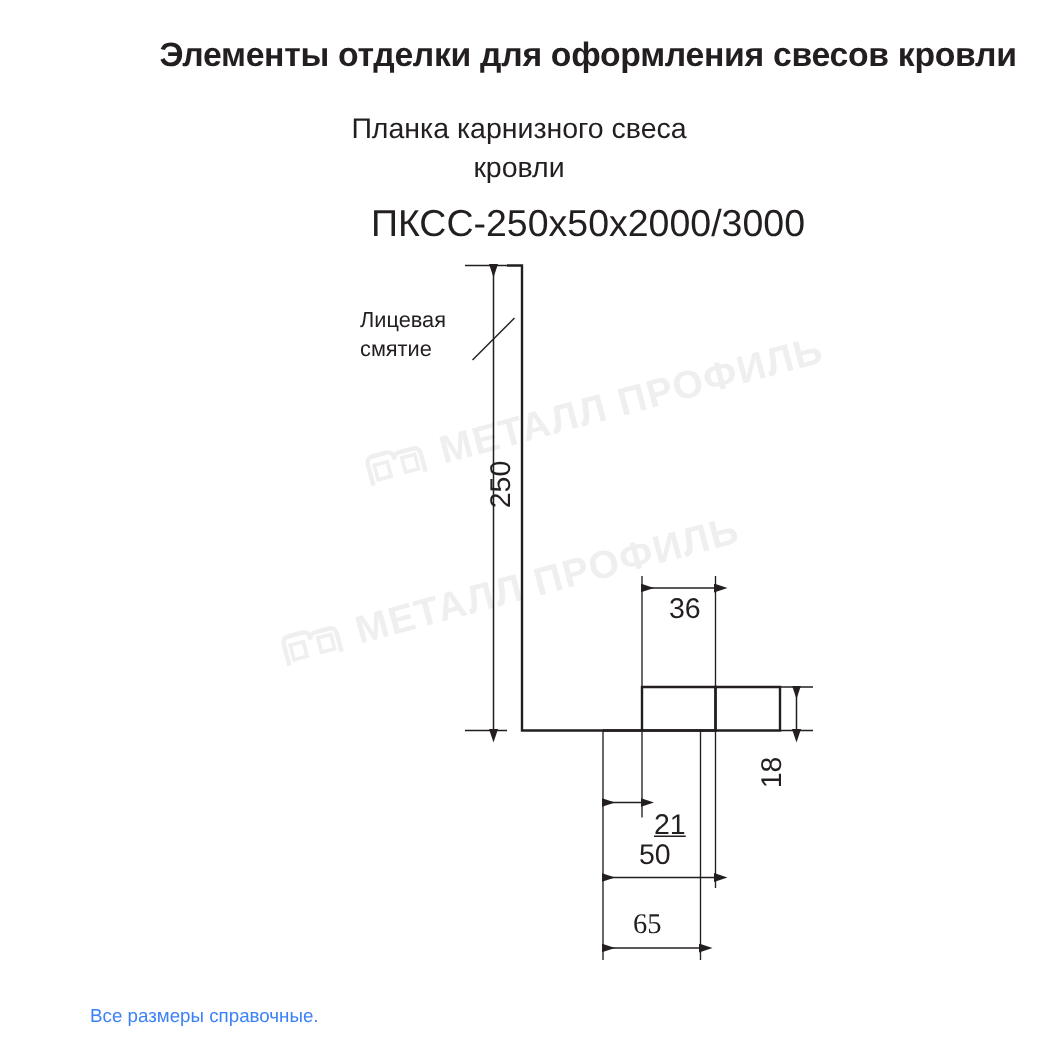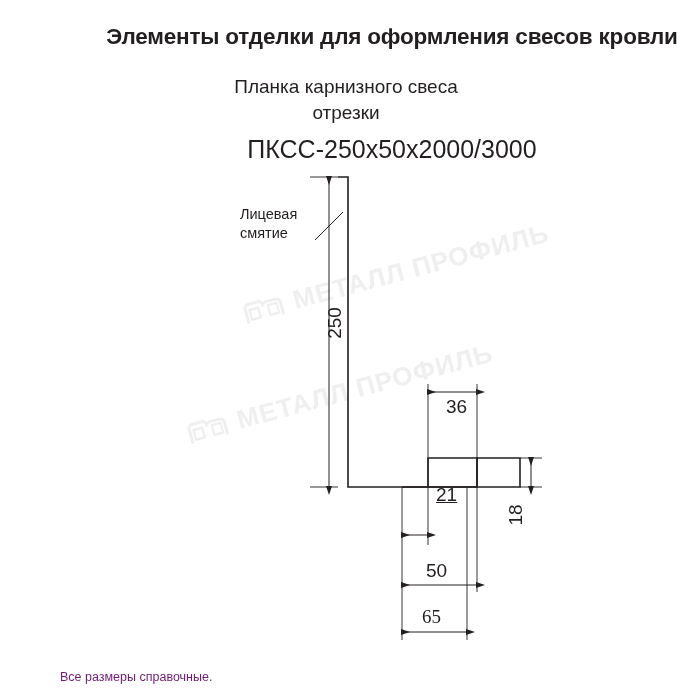--- a/index.html
+++ b/index.html
@@ -55,21 +55,21 @@
     left: 0;
     width: 700px;
     height: 700px;
   }
   .footer {
     position: absolute;
     left: 18px;
     bottom: 14px;
     font-size: 12.5px;
     line-height: 18px;
-    color: #701a75;
+    color: #3b82f6;
   }
   .wm {
     position: absolute;
     font-family: "Liberation Sans", sans-serif;
     font-weight: bold;
     color: #efefef;
     font-size: 26px;
     letter-spacing: 1px;
     white-space: nowrap;
     pointer-events: none;
@@ -92,35 +92,35 @@
     font-size: 14.5px;
     line-height: 19px;
   }
   .dim {
     position: absolute;
     font-size: 19px;
     color: #231f20;
   }
   .dim-250 { left: 277px; top: 312px; transform: rotate(-90deg); transform-origin: center; }
   .dim-36  { left: 404px; top: 396px; }
-  .dim-21  { left: 394px; top: 484px; text-decoration: underline; }
+  .dim-21  { left: 394px; top: 540px; text-decoration: underline; }
   .dim-18  { left: 463px; top: 504px; transform: rotate(-90deg); transform-origin: center; }
   .dim-50  { left: 384px; top: 560px; }
   .dim-65  { left: 380px; top: 606px; font-family: Liberation Serif, serif; }
 </style>
 </head>
 <body>
 
 <div class="page">
 
   <div class="title">Элементы отделки для оформления свесов кровли</div>
 
   <div class="subtitle">
     <div>Планка карнизного свеса</div>
-    <div>отрезки</div>
+    <div>кровли</div>
   </div>
 
   <div class="code">ПКСС-250х50х2000/3000</div>
 
   <div class="wm wm1">
     <svg class="wm-mark" viewBox="0 0 44 26">
       <path d="M3 22 V7 a4 4 0 0 1 4-4 h10 a4 4 0 0 1 4 4 v2 a4 4 0 0 1 4-4 h10 a4 4 0 0 1 4 4 v13" fill="none" stroke="#efefef" stroke-width="3"></path>
       <path d="M7 19 V9 h9 v10 z" fill="none" stroke="#efefef" stroke-width="2.4"></path>
       <path d="M26 19 V9 h9 v10 z" fill="none" stroke="#efefef" stroke-width="2.4"></path>
     </svg><span>МЕТАЛЛ ПРОФИЛЬ</span>

